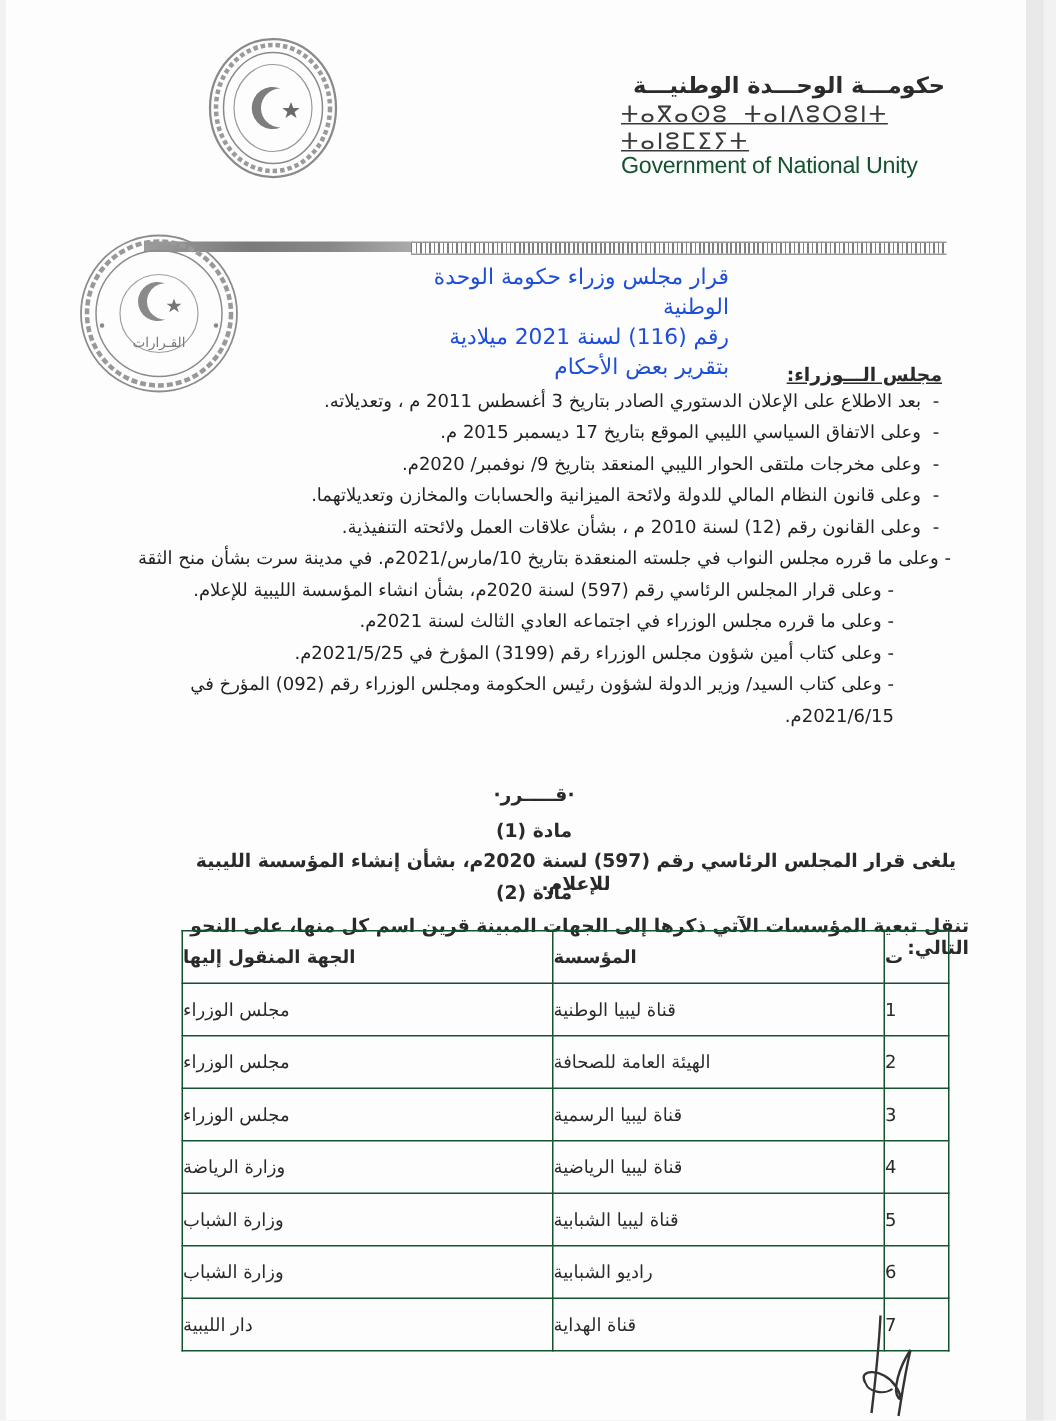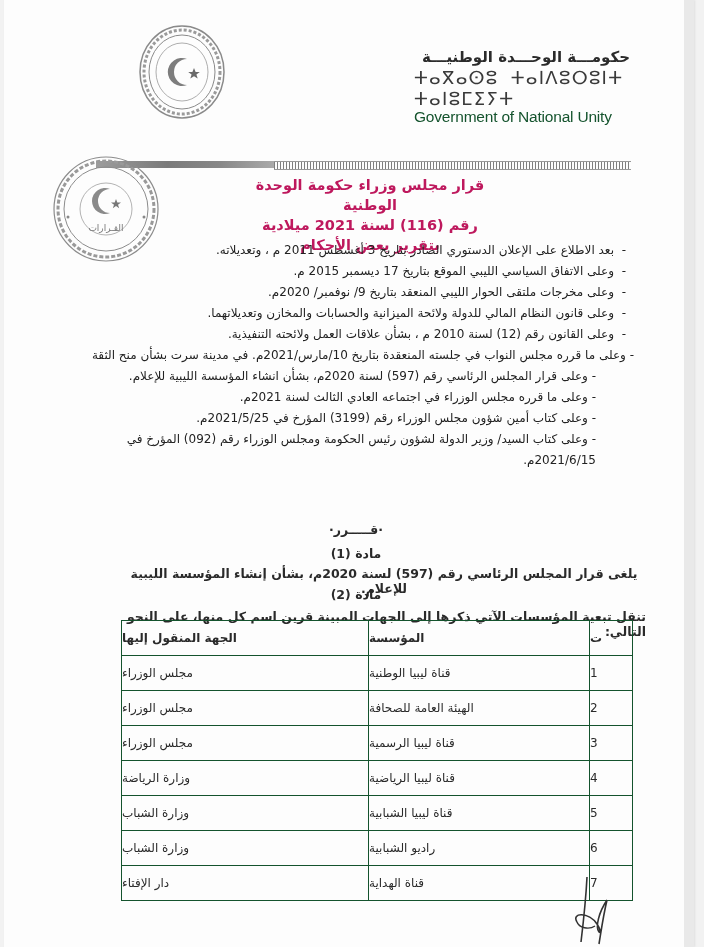--- a/index.html
+++ b/index.html
@@ -18,38 +18,38 @@
 
   
   .emblem-top {
     position:absolute; left:133px; top:22px; width:90px; height:100px;
   }
   .header-text {
     position:absolute; left:410px; top:48px; width:216px;
     text-align:left;
   }
   .hdr-ar { direction:rtl; text-align:right; font-size:15px; font-weight:bold; color:#2b2b2b; letter-spacing:0.5px; }
-  .hdr-tif { font-size:18px; color:#3a3a3a; letter-spacing:1.3px; margin-top:1px; font-family:"DejaVu Sans Mono", monospace; }
+  .hdr-tif { font-size:15px; color:#3a3a3a; letter-spacing:1.3px; margin-top:1px; font-family:"DejaVu Sans Mono", monospace;text-decoration:underline; }
   .hdr-am { font-size:14px; color:#444; letter-spacing:1.6px; margin-top:0; font-family:"Liberation Sans", sans-serif; }
   .hdr-en { font-size:15.5px; color:#14532d; font-family:"Liberation Sans", sans-serif; margin-top:-1px; letter-spacing:-0.2px; }
   .header-rule {
     position:absolute; left:92px; top:160px; width:535px; height:8px;
   }
   .rule-solid { position:absolute; left:0; top:1px; width:178px; height:7px;
     background:linear-gradient(90deg,#9c9c9c,#7a7a7a 40%,#888 70%,#aaa); }
   .rule-chain { position:absolute; left:178px; top:1px; width:357px; height:7px;
     background: repeating-linear-gradient(90deg, #555 0 1px, transparent 1px 3px, #555 3px 4px, transparent 4px 6px);
     border-top:1px solid #777; border-bottom:1px solid #777; opacity:0.75; }
 
   
   .seal { position:absolute; left:48px; top:155px; width:108px; height:108px; }
 
   
   .title-block { position:absolute; left:250px; top:175px; width:232px; direction:rtl; text-align:center; }
-  .title-block div { font-weight:bold; font-size:14.5px; line-height:20px; color:#be185d; }
+  .title-block div { font-weight:normal; font-size:14.5px; line-height:20px; color:#1d4ed8;text-align:right; }
 
   
   .body { position:absolute; left:34px; top:240px; width:596px; direction:rtl; text-align:right; }
   .council-label { font-weight:bold; font-size:12.5px; text-decoration:underline; margin-right:6px; margin-top:2px; }
   .prem { font-size:12px; line-height:21px; color:#222; white-space:nowrap; }
   .prem .dash { display:inline-block; width:20px; text-align:center; }
   .prem.cont { padding-right:0; }
 
   .decided { position:absolute; left:0; top:522px; width:704px; text-align:center; direction:rtl; font-weight:bold; font-size:12.5px; }
   .article { position:absolute; left:0; width:704px; text-align:center; direction:rtl; font-weight:bold; font-size:12.5px; }
@@ -108,20 +108,21 @@
     <circle cx="92" cy="62" r="1.5" fill="#888"></circle>
   </svg>
 
   <div class="title-block">
     <div>قرار مجلس وزراء حكومة الوحدة الوطنية</div>
     <div>رقم (116) لسنة 2021 ميلادية</div>
     <div>بتقرير بعض الأحكام</div>
   </div>
 
   <div class="body">
+    <div class="council-label">مجلس الـــوزراء:</div>
     <div class="prem"><span class="dash">-</span><span>بعد الاطلاع على الإعلان الدستوري الصادر بتاريخ 3 أغسطس 2011 م ، وتعديلاته.</span></div>
     <div class="prem"><span class="dash">-</span><span>وعلى الاتفاق السياسي الليبي الموقع بتاريخ 17 ديسمبر 2015 م.</span></div>
     <div class="prem"><span class="dash">-</span><span>وعلى مخرجات ملتقى الحوار الليبي المنعقد بتاريخ 9/ نوفمبر/ 2020م.</span></div>
     <div class="prem"><span class="dash">-</span><span>وعلى قانون النظام المالي للدولة ولائحة الميزانية والحسابات والمخازن وتعديلاتهما.</span></div>
     <div class="prem"><span class="dash">-</span><span>وعلى القانون رقم (12) لسنة 2010 م ، بشأن علاقات العمل ولائحته التنفيذية.</span></div>
     <div class="prem"><span>- </span><span>وعلى ما قرره مجلس النواب في جلسته المنعقدة بتاريخ 10/مارس/2021م. في مدينة سرت بشأن منح الثقة</span></div>
     <div class="prem" style="margin-right:38px"><span>- </span><span>وعلى قرار المجلس الرئاسي رقم (597) لسنة 2020م، بشأن انشاء المؤسسة الليبية للإعلام.</span></div>
     <div class="prem" style="margin-right:38px"><span>- </span><span>وعلى ما قرره مجلس الوزراء في اجتماعه العادي الثالث لسنة 2021م.</span></div>
     <div class="prem" style="margin-right:38px"><span>- </span><span>وعلى كتاب أمين شؤون مجلس الوزراء رقم (3199) المؤرخ في 2021/5/25م.</span></div>
     <div class="prem" style="margin-right:38px"><span>- </span><span>وعلى كتاب السيد/ وزير الدولة لشؤون رئيس الحكومة ومجلس الوزراء رقم (092) المؤرخ في</span></div>
@@ -169,21 +170,21 @@
         <td>وزارة الشباب</td>
       </tr>
       <tr>
         <td>6</td>
         <td>راديو الشبابية</td>
         <td>وزارة الشباب</td>
       </tr>
       <tr>
         <td>7</td>
         <td>قناة الهداية</td>
-        <td>دار الإفتاء</td>
+        <td>دار الليبية</td>
       </tr>
     </tbody>
   </table>
 
   <svg class="signature" viewBox="0 0 60 75">
     <path d="M18 5 C17 25 15 45 12 70" fill="none" stroke="#333" stroke-width="1.6"></path>
     <path d="M8 50 C2 40 20 40 28 52 C32 58 32 62 30 60 C26 55 30 40 38 28 C34 45 32 60 30 72" fill="none" stroke="#333" stroke-width="1.6"></path>
     <path d="M8 50 C10 56 20 58 26 54" fill="none" stroke="#333" stroke-width="1.4"></path>
   </svg>
 

